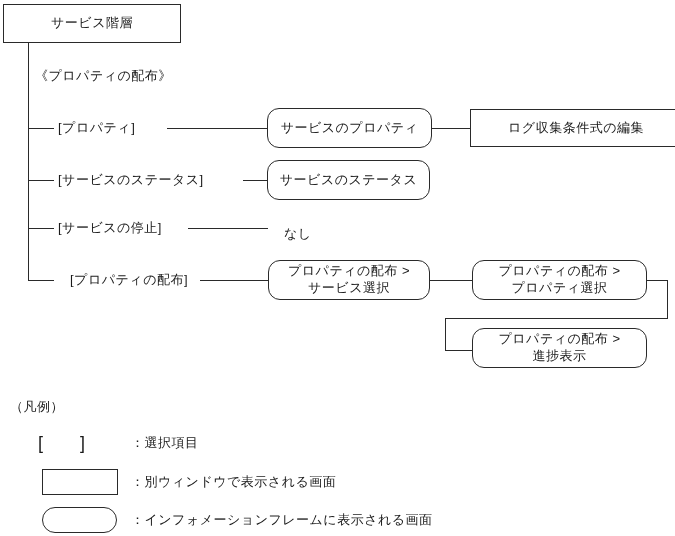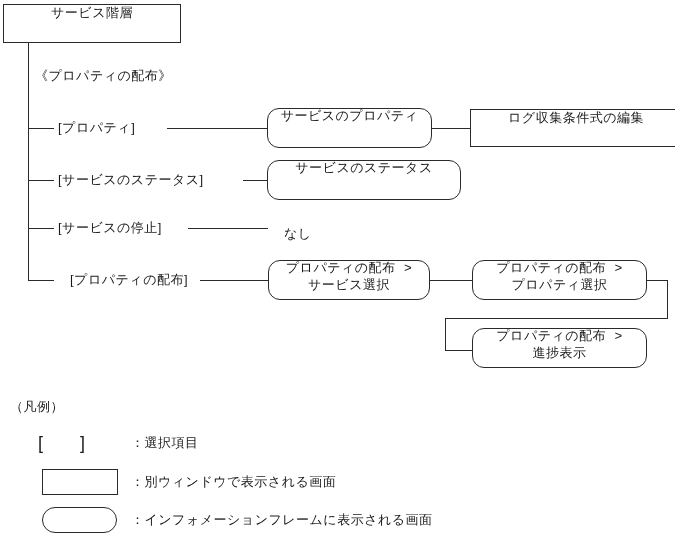--- a/index.html
+++ b/index.html
@@ -5,24 +5,24 @@
   html,body{margin:0;padding:0;background:#ffffff;}
   #canvas{
     position:relative;width:675px;height:536px;background:#ffffff;
     font-family:"Liberation Sans","DejaVu Sans",sans-serif;
     color:#1a1a1a;overflow:hidden;
   }
   .hline{position:absolute;height:1px;background:#2a2a2a;}
   .vline{position:absolute;width:1px;background:#2a2a2a;}
   .box{
     position:absolute;box-sizing:border-box;border:1.5px solid #2a2a2a;background:#fff;
-    display:flex;flex-direction:column;align-items:center;
+    display:flex;flex-direction:column;align-items:center;justify-content:center;
     font-size:13px;letter-spacing:0.5px;text-align:center;line-height:1.3;
   }
-  .rounded{border-radius:12px;font-family:Liberation Mono, monospace;}
+  .rounded{border-radius:12px;}
   .lbl{position:absolute;font-size:13px;letter-spacing:0.5px;white-space:nowrap;transform:translateY(-50%);}
   .bracket{position:absolute;font-size:18px;line-height:1;transform:translateY(-50%);}
   .legend-swatch{position:absolute;box-sizing:border-box;border:1.5px solid #2a2a2a;background:#fff;}
 </style>
 </head>
 <body>
 
 <div id="canvas">
 
   <div class="box" style="left:3px;top:4px;width:178px;height:39px;">
@@ -43,21 +43,21 @@
   <div class="box rounded" style="left:267px;top:108px;width:165px;height:40px;">
     <span>サービスのプロパティ</span>
   </div>
   <div class="hline" style="left:432px;top:128px;width:38px;"></div>
   <div class="box" style="left:470px;top:109px;width:212px;height:38px;">
     <span>ログ収集条件式の編集</span>
   </div>
 
   <div class="lbl" style="left:58px;top:180px;">[サービスのステータス]</div>
   <div class="hline" style="left:243px;top:180px;width:24px;"></div>
-  <div class="box rounded" style="left:267px;top:160px;width:194px;height:40px;">
+  <div class="box rounded" style="left:267px;top:160px;width:163px;height:40px;">
     <span>サービスのステータス</span>
   </div>
 
   <div class="lbl" style="left:58px;top:228px;">[サービスの停止]</div>
   <div class="hline" style="left:188px;top:228px;width:80px;"></div>
   <div class="lbl" style="left:284px;top:228px;margin-top:6px;">なし</div>
 
   <div class="lbl" style="left:58px;top:280px;padding-left:12px;">[プロパティの配布]</div>
   <div class="hline" style="left:200px;top:280px;width:68px;"></div>
   <div class="box rounded" style="left:268px;top:260px;width:162px;height:40px;">

